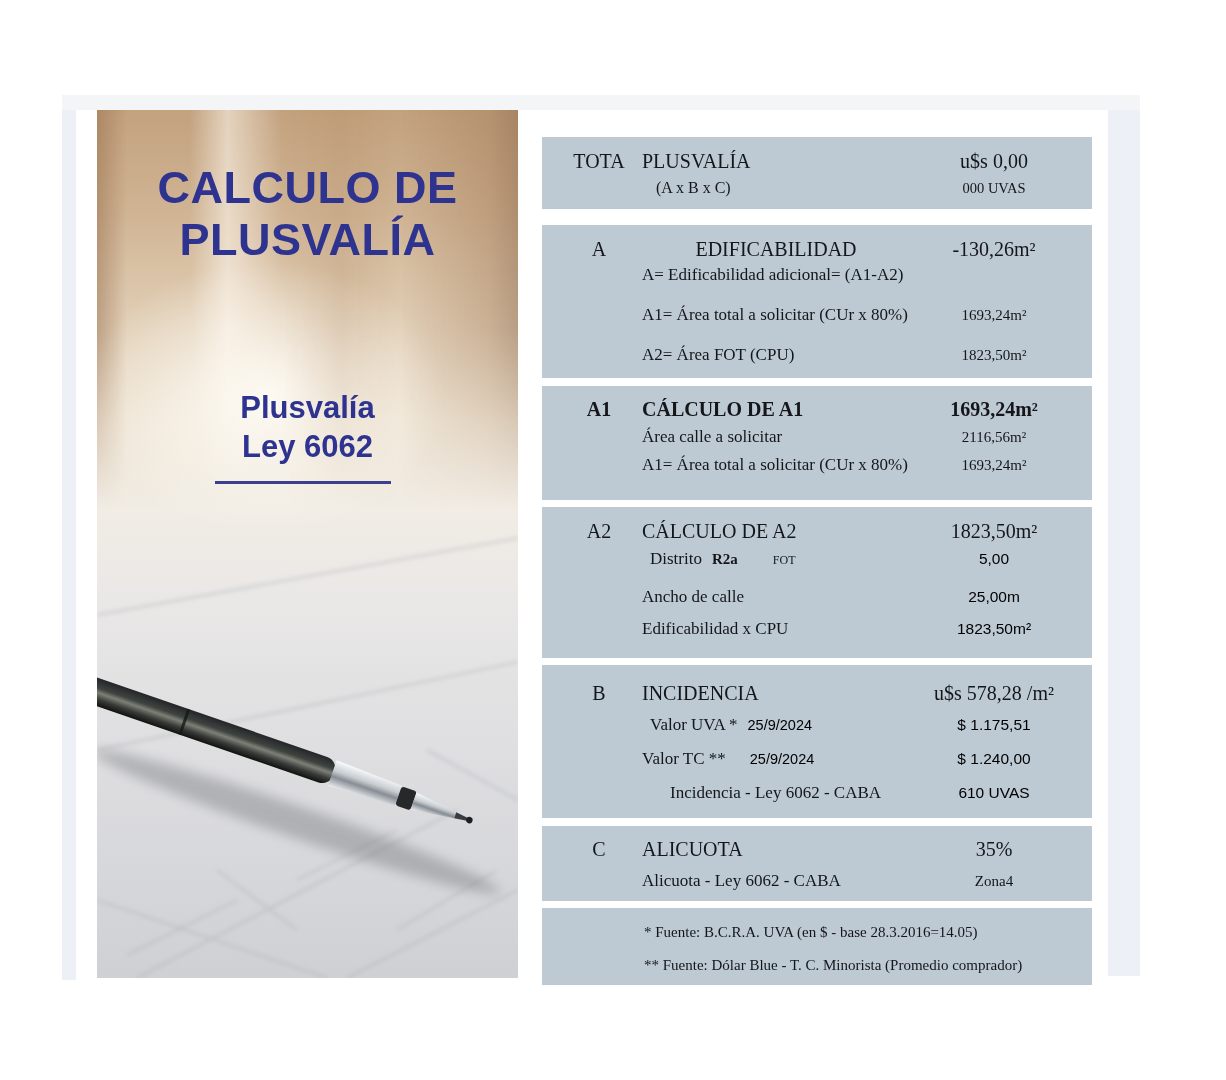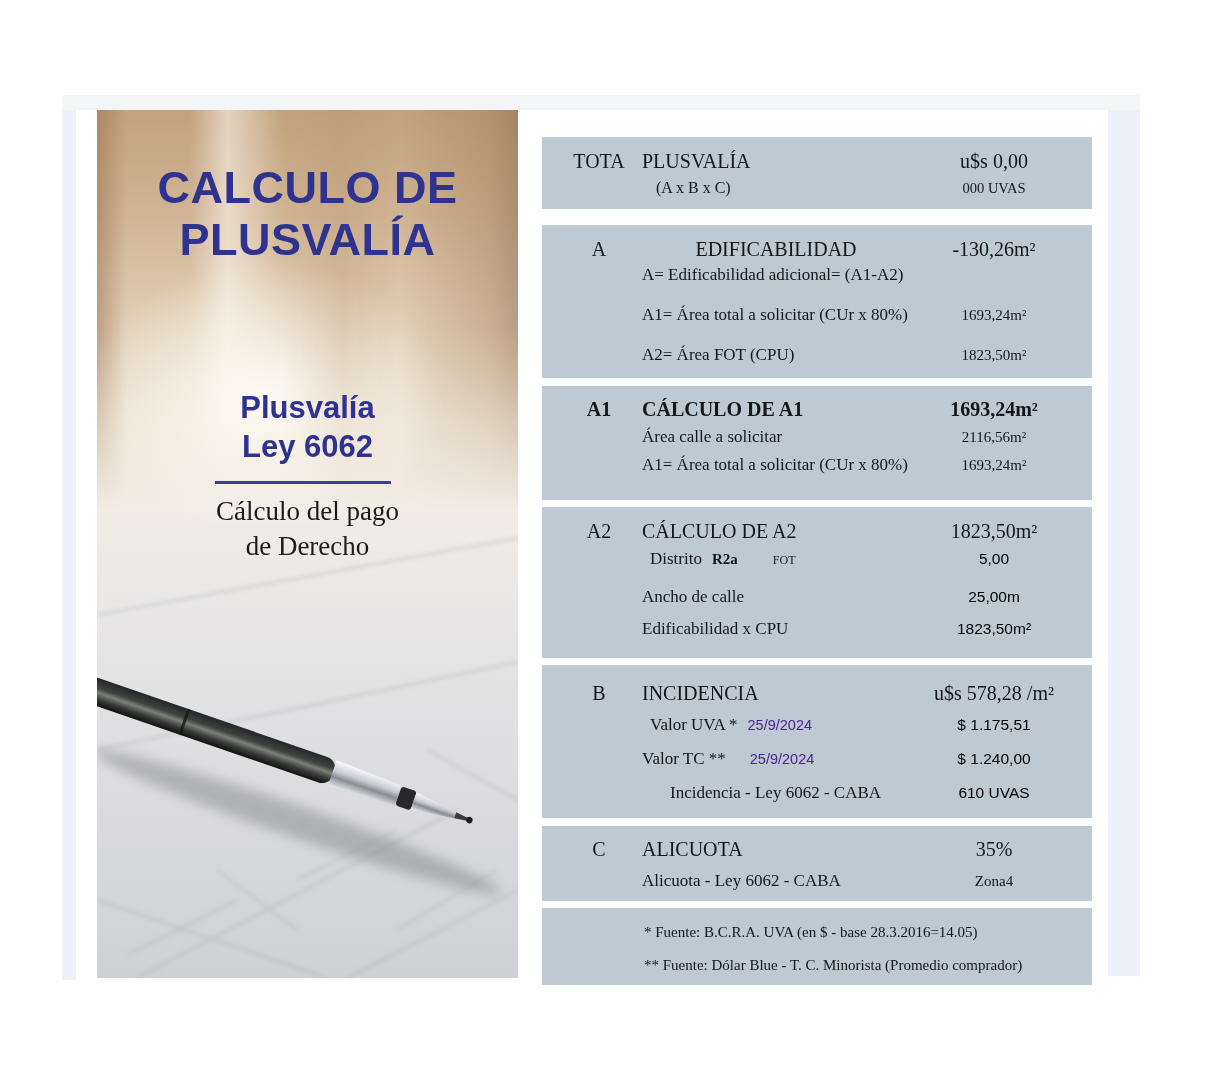--- a/index.html
+++ b/index.html
@@ -49,21 +49,21 @@
   .row{display:grid;grid-template-columns:86px 1fr 168px;align-items:center;padding:0 14px;}
   .code{font-size:20px;text-align:center;}
   .head-title{font-size:20px;}
   .head-title.center{text-align:center;}
   .head-val{font-size:20px;text-align:center;}
   .sub-label{font-size:17px;}
   .formula{font-size:16px;padding-left:14px;}
   .uvas{font-size:14.5px;text-align:center;}
   .val-serif{font-size:15px;text-align:center;}
   .val-sans{font-family:"Liberation Sans", sans-serif;font-size:15.5px;color:#000000;text-align:center;}
-  .date{font-family:"Liberation Sans", sans-serif;font-size:14.5px;color:#4c1d95;margin-left:10px;}
+  .date{font-family:"Liberation Sans", sans-serif;font-size:14.5px;color:#000000;margin-left:10px;}
   .date-tc{margin-left:24px;}
   .ind8{padding-left:8px;}
   .bold-sm{font-weight:700;font-size:15px;margin-left:10px;}
   .fot{font-size:12px;margin-left:35px;}
   .note-line{font-size:15px;line-height:22px;}
   .note-line + .note-line{margin-top:11px;}
 
   
   .panel-total .r1{margin-top:11px;height:26px;}
   .panel-total .r2{margin-top:2px;height:24px;}
@@ -150,24 +150,20 @@
 
     <div class="cover-title">
       <div>CALCULO DE</div>
       <div>PLUSVALÍA</div>
     </div>
     <div class="cover-subtitle">
       <div>Plusvalía</div>
       <div>Ley 6062</div>
     </div>
     <div class="cover-divider"></div>
-    <div class="cover-caption">
-      <div>Cálculo del pago</div>
-      <div>de Derecho</div>
-    </div>
   </div>
 
   <div class="panels">
 
     <div class="panel panel-total">
       <div class="row r1">
         <div class="code">TOTA</div>
         <div class="head-title">PLUSVALÍA</div>
         <div class="head-val">u$s 0,00</div>
       </div>

